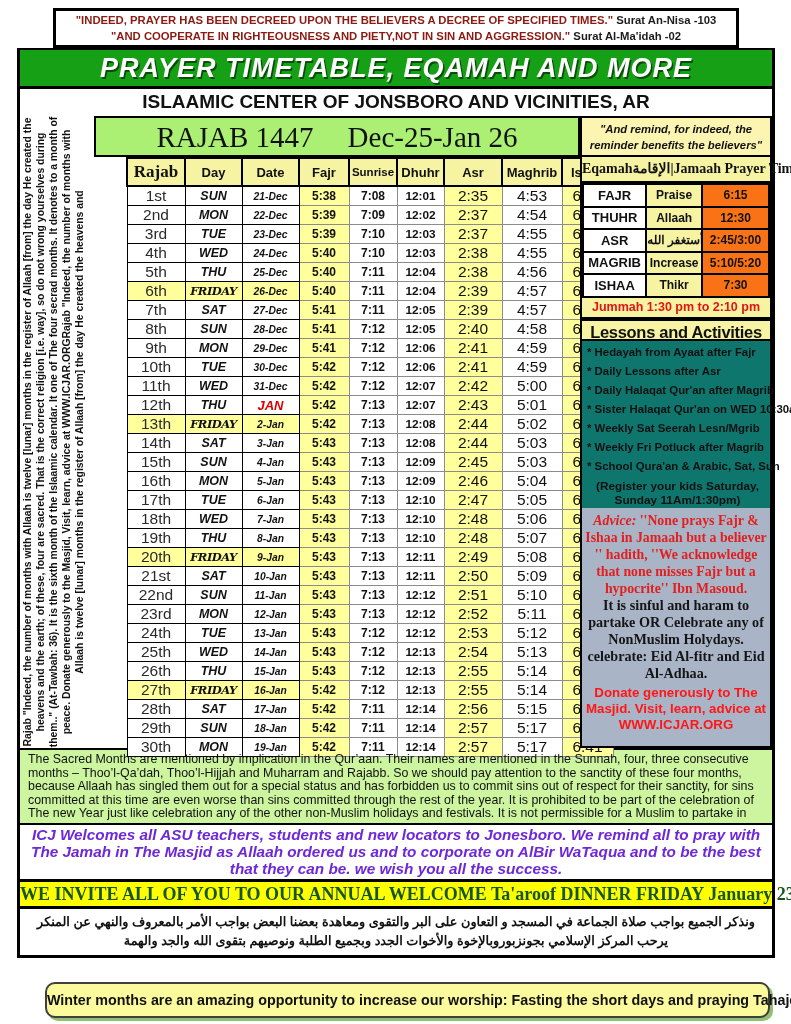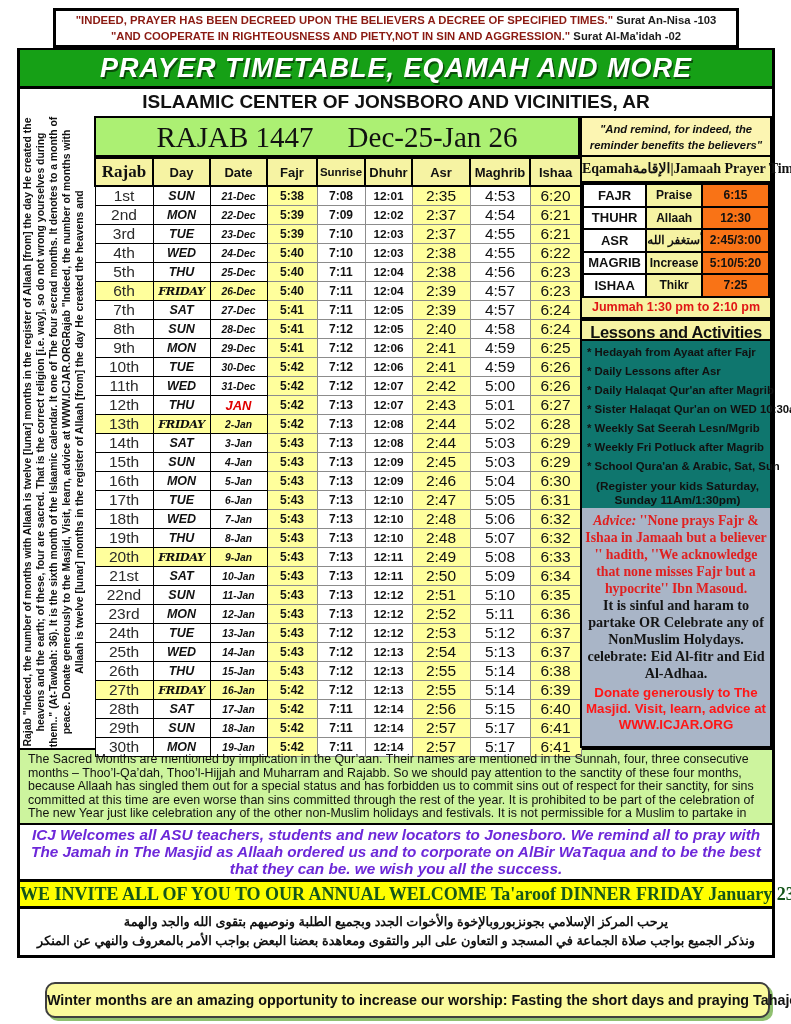--- a/index.html
+++ b/index.html
@@ -42,21 +42,21 @@
   }
 
   .center-col { width: 486px; display: flex; flex-direction: column; }
   .month-header {
     height: 41px; background: #acf073; border: 2px solid #000;
     font-family: "Liberation Serif", serif; font-size: 29px; text-align: center; line-height: 38px;
     white-space: nowrap;
   }
   .month-header .gap { display: inline-block; width: 34px; }
 
-  table.timetable { width: 100%; flex: 1; border-collapse: collapse; table-layout: fixed; }
+  table.timetable { width: 100%; flex: 1; border-collapse: collapse; table-layout: fixed; margin-left: 32px; }
   .timetable th {
     background: #f6f3a3; border: 2px solid #000; font-weight: bold; font-size: 13px;
     height: 28px; text-align: center; padding: 0; overflow: hidden; white-space: nowrap;
   }
   .timetable th.h-rajab { font-family: "Liberation Serif", serif; font-size: 17px; }
   .timetable th.h-sunrise { font-size: 11.5px; }
   .timetable td {
     text-align: center; vertical-align: middle; padding: 0; height: 18px;
     border: 1.6px solid #8c8c8c; background: #fff; overflow: hidden; white-space: nowrap;
   }
@@ -545,21 +545,21 @@
               <td class="eq-time">2:45/3:00</td>
             </tr>
             <tr>
               <td class="eq-name">MAGRIB</td>
               <td class="eq-mid">Increase</td>
               <td class="eq-time">5:10/5:20</td>
             </tr>
             <tr>
               <td class="eq-name">ISHAA</td>
               <td class="eq-mid">Thikr</td>
-              <td class="eq-time">7:25</td>
+              <td class="eq-time">7:30</td>
             </tr>
           </tbody>
       </table>
       <div class="jummah">Jummah 1:30 pm to 2:10 pm</div>
       <div class="lessons-header">Lessons and Activities</div>
       <div class="activities">
         <div>
             <div class="activity">* Hedayah from Ayaat after Fajr</div>
             <div class="activity">* Daily Lessons  after Asr</div>
             <div class="activity">* Daily Halaqat Qur'an after Magrib</div>
@@ -579,19 +579,19 @@
 
   </div>
 
   <div class="sacred">The Sacred Months are mentioned by implication in the Qur’aan. Their names are mentioned in the Sunnah, four, three consecutive months – Thoo’l-Qa’dah, Thoo’l-Hijjah and Muharram and Rajabb. So we should pay attention to the sanctity of these four months, because Allaah has singled them out for a special status and has forbidden us to commit sins out of respect for their sanctity, for sins committed at this time are even worse than sins committed through the rest of the year. It is prohibited to be part of the celebration of The new Year just like celebration any of the other non-Muslim holidays and festivals. It is not permissible for a Muslim to partake in</div>
 
   <div class="welcome">ICJ Welcomes all ASU teachers, students and new locators to Jonesboro. We remind all to pray with The Jamah in The Masjid as Allaah ordered us and to corporate on AlBir WaTaqua and to be the best that they can be. we wish you all the success.</div>
 
   <div class="dinner">WE INVITE ALL OF YOU TO OUR ANNUAL WELCOME Ta'aroof DINNER FRIDAY January 23th</div>
 
   <div class="arabic">
+    <div>ونذكر الجميع بواجب صلاة الجماعة في المسجد و التعاون على البر والتقوى ومعاهدة بعضنا البعض بواجب الأمر بالمعروف والنهي عن المنكر</div>
     <div>يرحب المركز الإسلامي بجونزبوروبالإخوة والأخوات الجدد  وبجميع الطلبة ونوصيهم بتقوى الله والجد والهمة</div>
-    <div>ونذكر الجميع بواجب صلاة الجماعة في المسجد و التعاون على البر والتقوى ومعاهدة بعضنا البعض بواجب الأمر بالمعروف والنهي عن المنكر</div>
   </div>
 
 </div>
 
 <div class="winter">Winter months are an amazing opportunity to increase our worship: Fasting the short days and praying Tahajod at the long nights.</div>
 
 </body></html>

